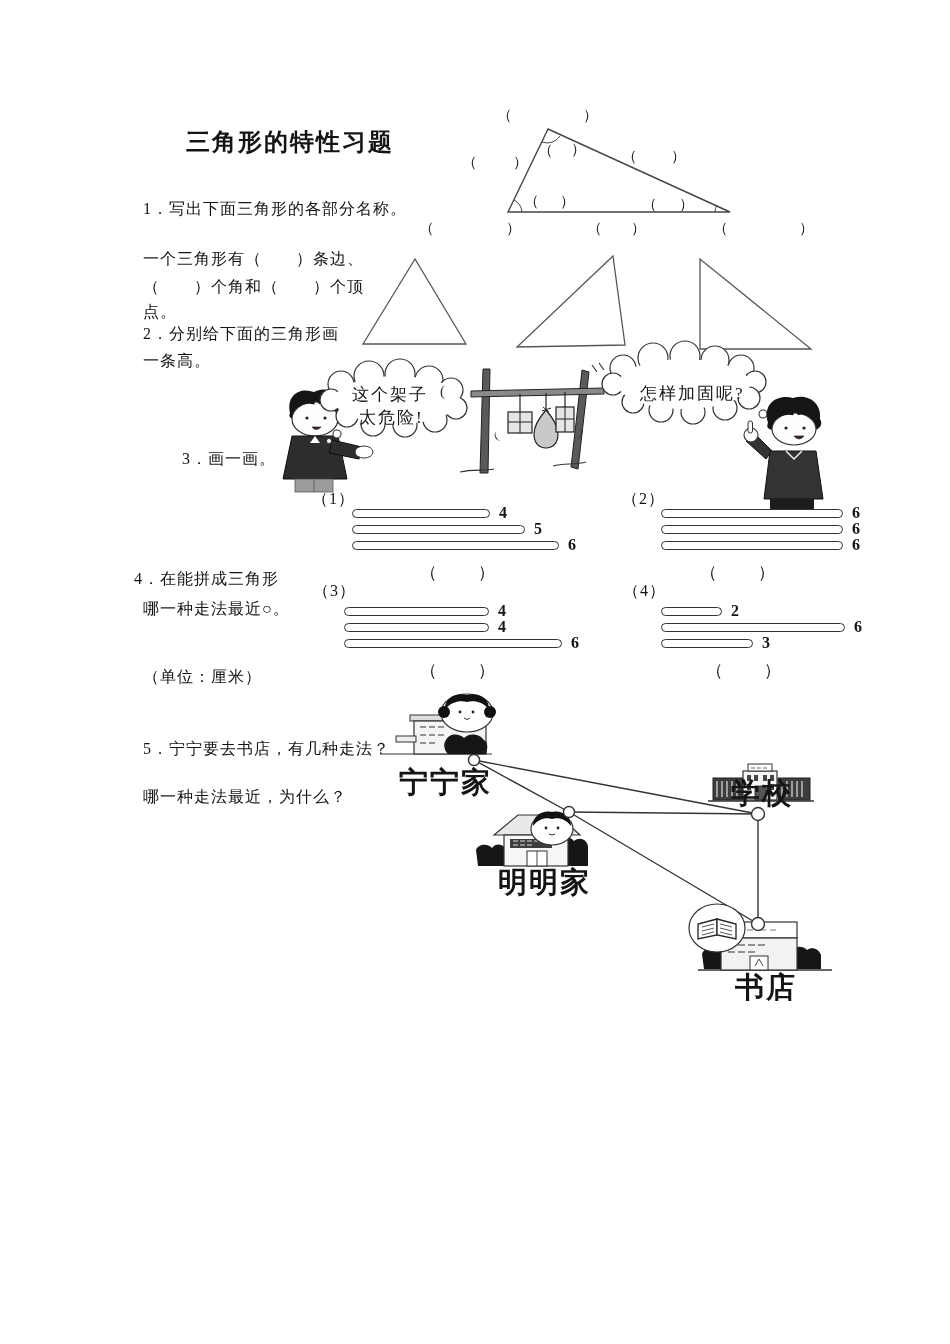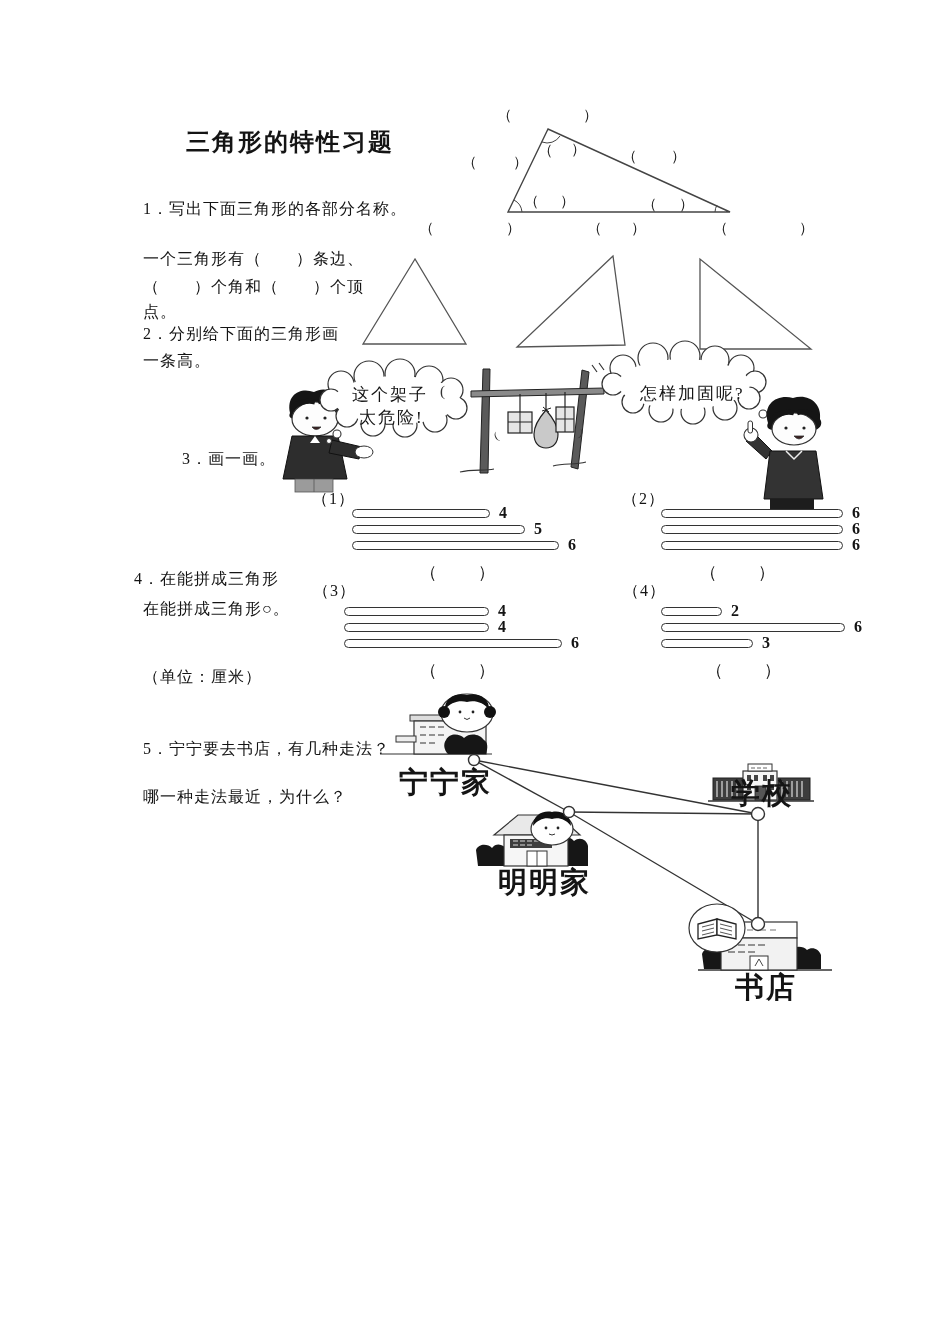--- a/index.html
+++ b/index.html
@@ -155,21 +155,21 @@
     <path d="M34,26 C40,20 50,18 56,20 M59,20 C67,17 75,20 79,26" fill="none" stroke="#151515" stroke-width="5"></path>
     <circle cx="48" cy="35" r="1.6" fill="#222"></circle>
       <circle cx="66" cy="35" r="1.6" fill="#222"></circle>
     <path d="M56,43 Q61,49 66,43 Z" fill="#3a1f1f" stroke="#333" stroke-width="0.8"></path>
     <path d="M32,58 L78,58 L85,106 L26,106 Z" fill="#333" stroke="#111" stroke-width="1"></path>
     <polyline points="48,58 56,66 64,58" fill="none" stroke="#eee" stroke-width="1.5"></polyline>
     <rect x="32" y="106" width="44" height="11" fill="#1d1d1d"></rect>
   </svg>
 
   <div class="t" style="left:134px;top:569px;">4．在能拼成三角形</div>
-  <div class="t" style="left:143px;top:599px;">在能拼成三角形○。</div>
+  <div class="t" style="left:143px;top:599px;">哪一种走法最近○。</div>
   <div class="t" style="left:143px;top:627px;margin-top:40px;">（单位：厘米）</div>
   <div id="q4-area">
       <span class="gtag" style="left: 312px; top: 489px;">（1）</span>
       <div class="stick" style="left: 352px; top: 509px; width: 138px;"></div>
       <span class="sticklab" style="left: 499px; top: 504px;">4</span>
       <div class="stick" style="left: 352px; top: 525px; width: 173px;"></div>
       <span class="sticklab" style="left: 534px; top: 520px;">5</span>
       <div class="stick" style="left: 352px; top: 541px; width: 207px;"></div>
       <span class="sticklab" style="left: 568px; top: 536px;">6</span>
       <span class="blankp" style="left: 420px; top: 561px;">（</span>

